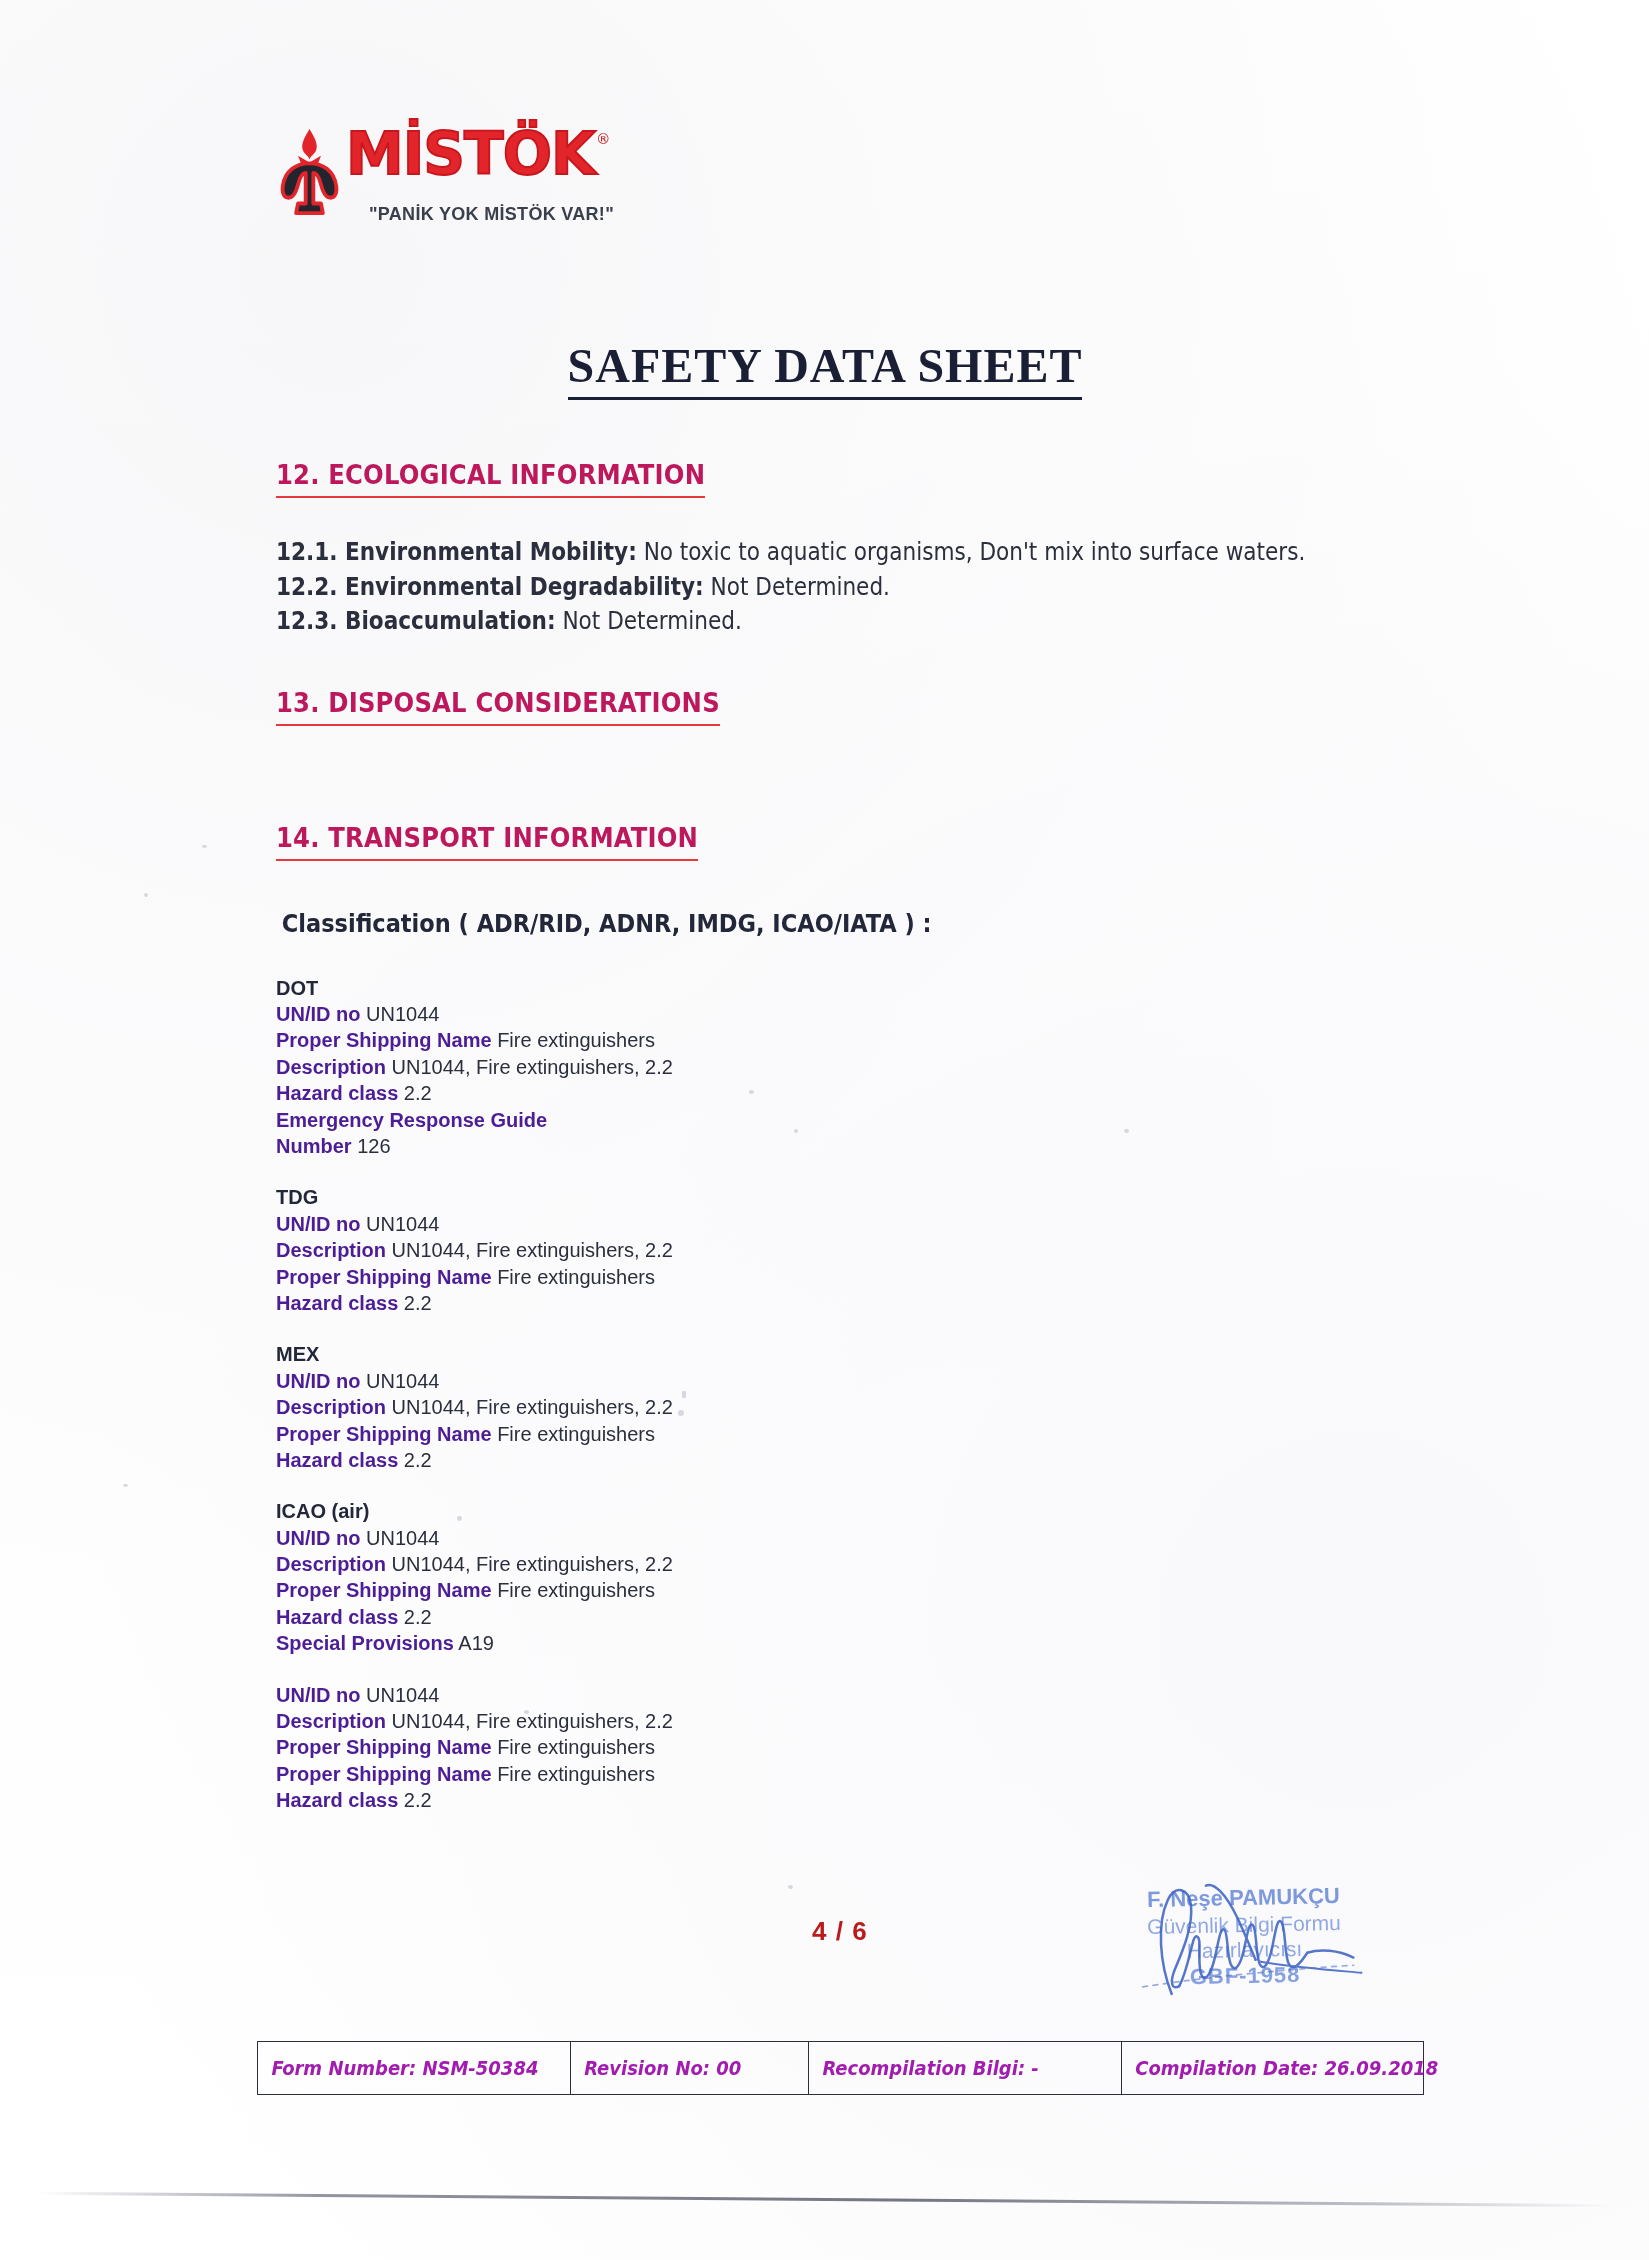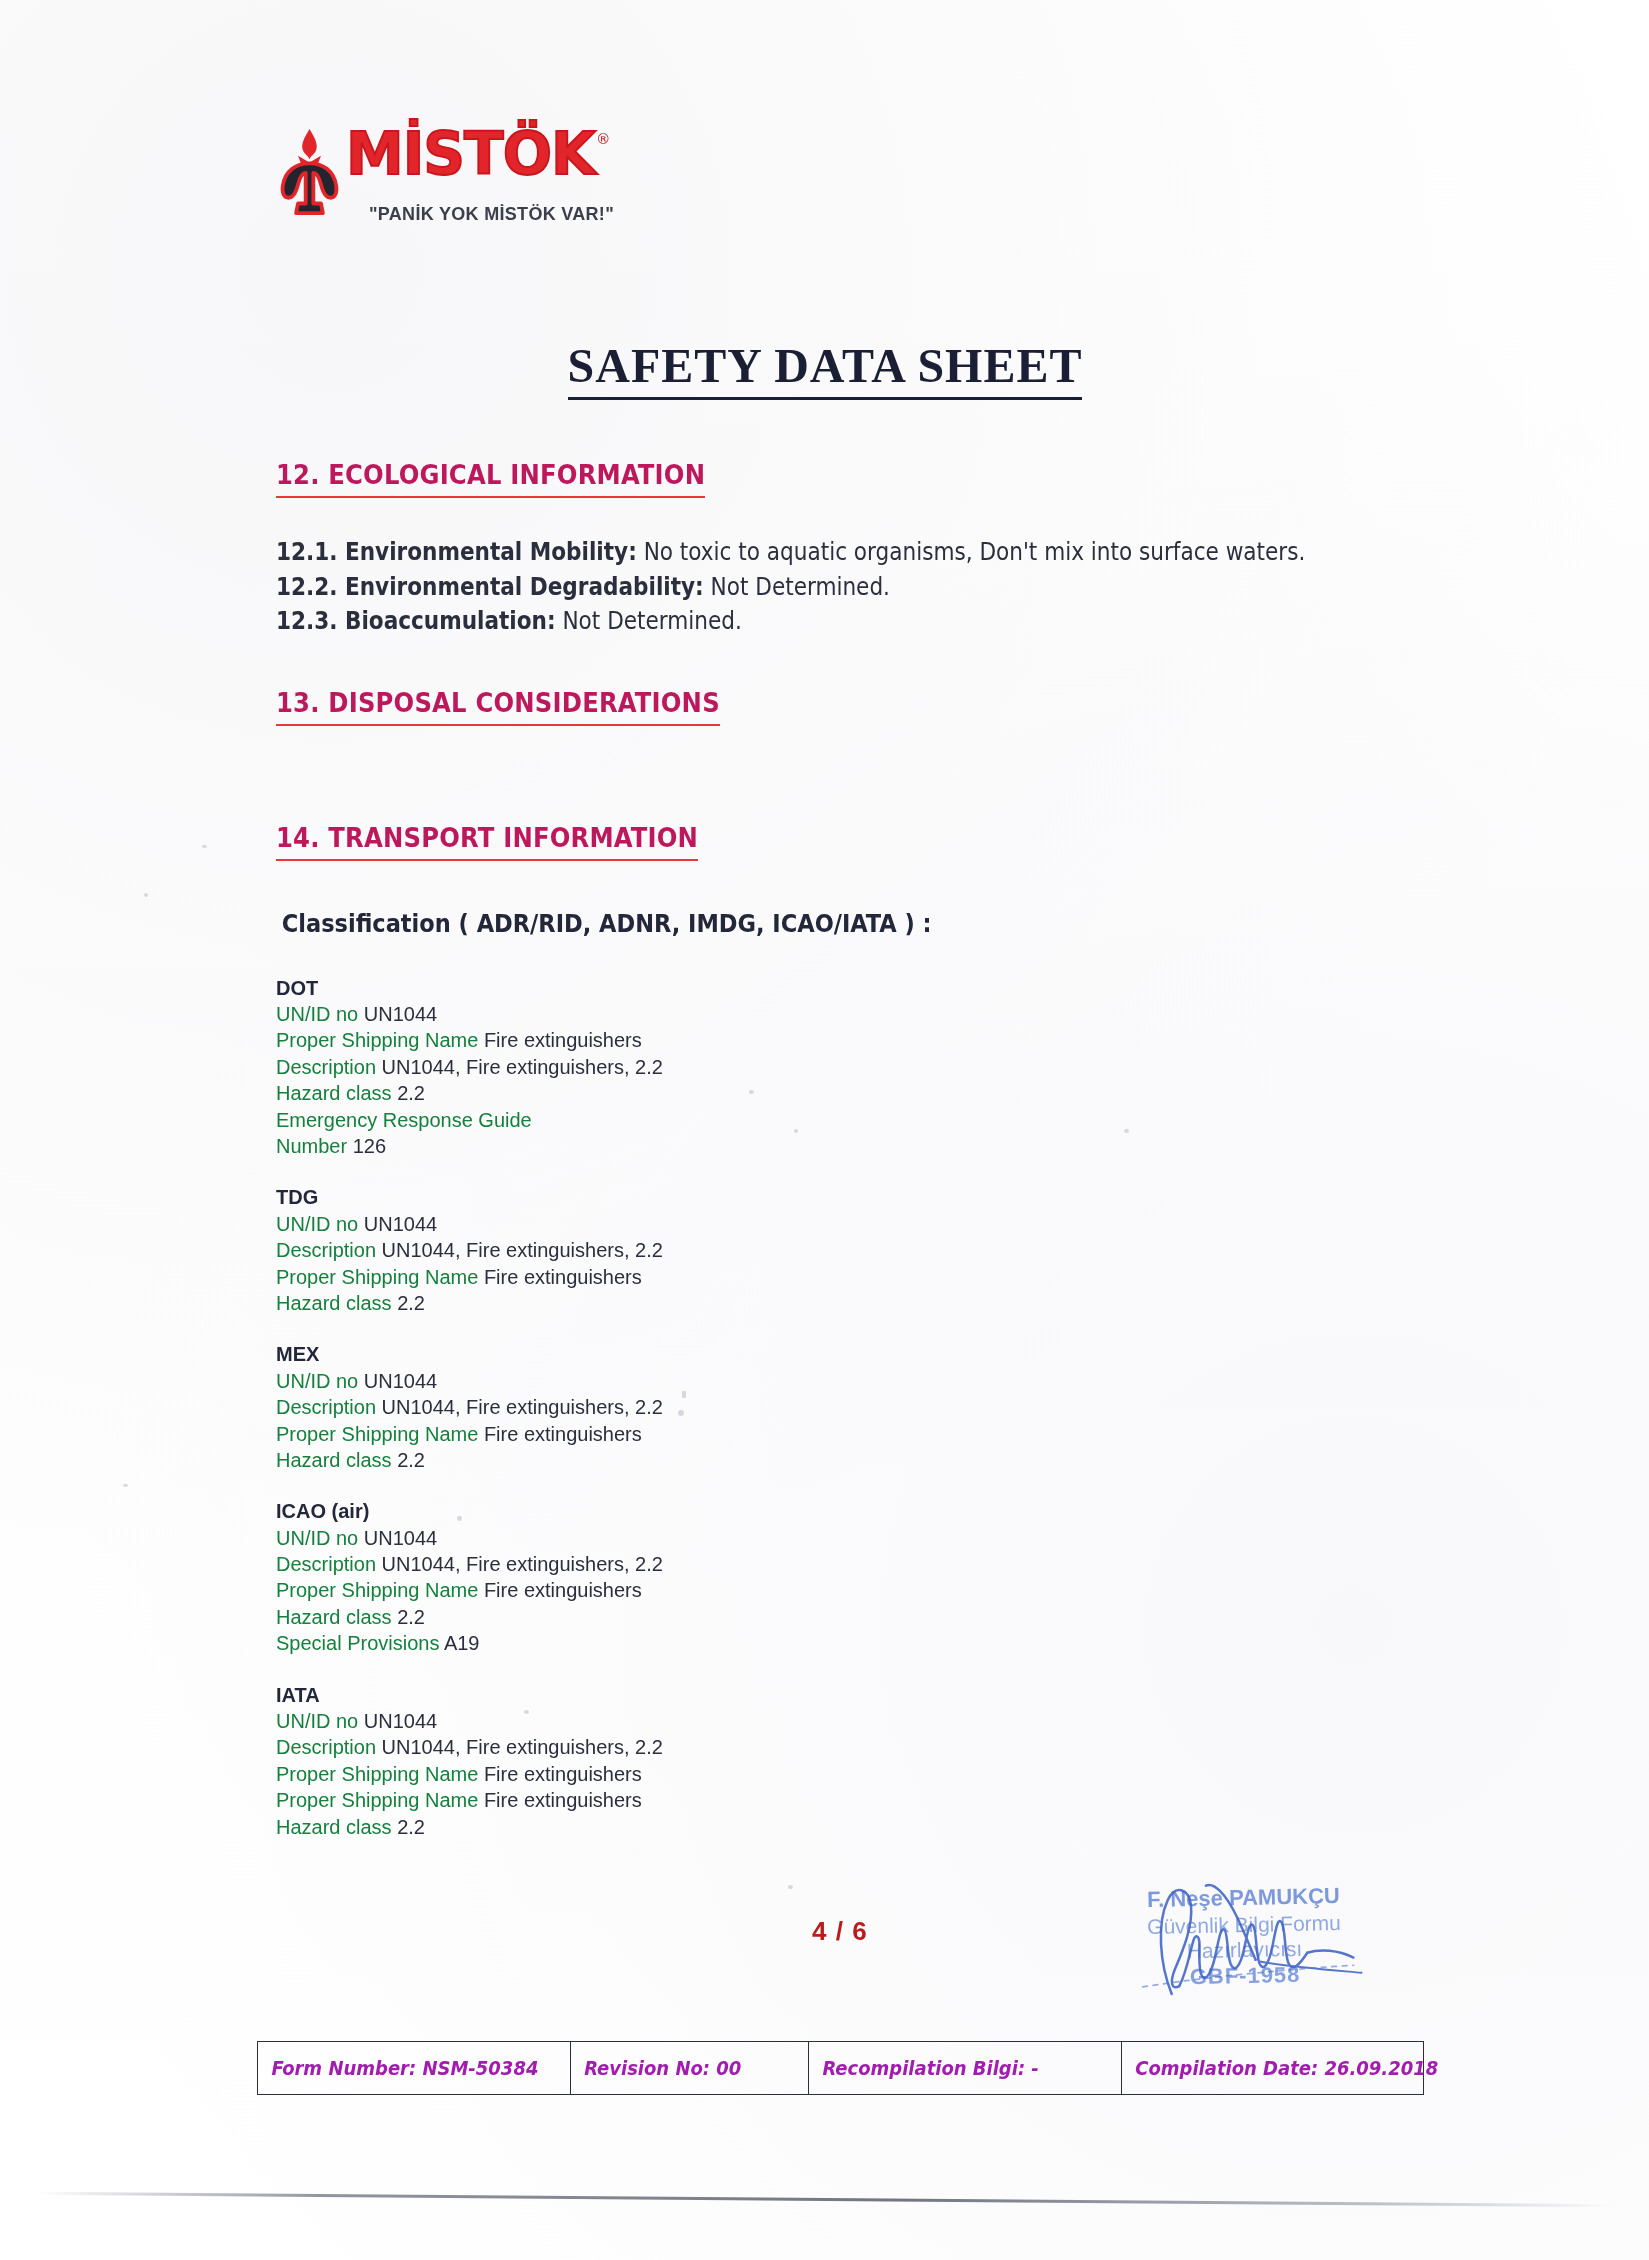--- a/index.html
+++ b/index.html
@@ -152,21 +152,21 @@
     line-height: 1.32;
     white-space: nowrap;
   }
   .trow {
     font-family: "Liberation Sans", sans-serif;
     font-size: 20px;
     color: #2a2e3d;
     line-height: 1.32;
     white-space: nowrap;
   }
-  .trow b { font-weight: 400; color: #15803d; }
+  .trow b { font-weight: 700; color: #4c1d95; }
   .gap-m  { height: 37px; }
   .gap-l  { height: 48px; }
 
   
   #page-number {
     position: absolute;
     left: 812px;
     top: 1916px;
     font-family: "Liberation Sans", sans-serif;
     font-weight: 700;
@@ -326,21 +326,20 @@
           </div>
           <div class="tblock">
             <div class="tblock-title">ICAO (air)</div>
             <div class="trow"><b>UN/ID no</b> <span>UN1044</span></div>
             <div class="trow"><b>Description</b> <span>UN1044, Fire extinguishers, 2.2</span></div>
             <div class="trow"><b>Proper Shipping Name</b> <span>Fire extinguishers</span></div>
             <div class="trow"><b>Hazard class</b> <span>2.2</span></div>
             <div class="trow"><b>Special Provisions</b> <span>A19</span></div>
           </div>
           <div class="tblock">
-            <div class="tblock-title">IATA</div>
             <div class="trow"><b>UN/ID no</b> <span>UN1044</span></div>
             <div class="trow"><b>Description</b> <span>UN1044, Fire extinguishers, 2.2</span></div>
             <div class="trow"><b>Proper Shipping Name</b> <span>Fire extinguishers</span></div>
             <div class="trow"><b>Proper Shipping Name</b> <span>Fire extinguishers</span></div>
             <div class="trow"><b>Hazard class</b> <span>2.2</span></div>
           </div>
         </div>
     </div>
 
   </div>

